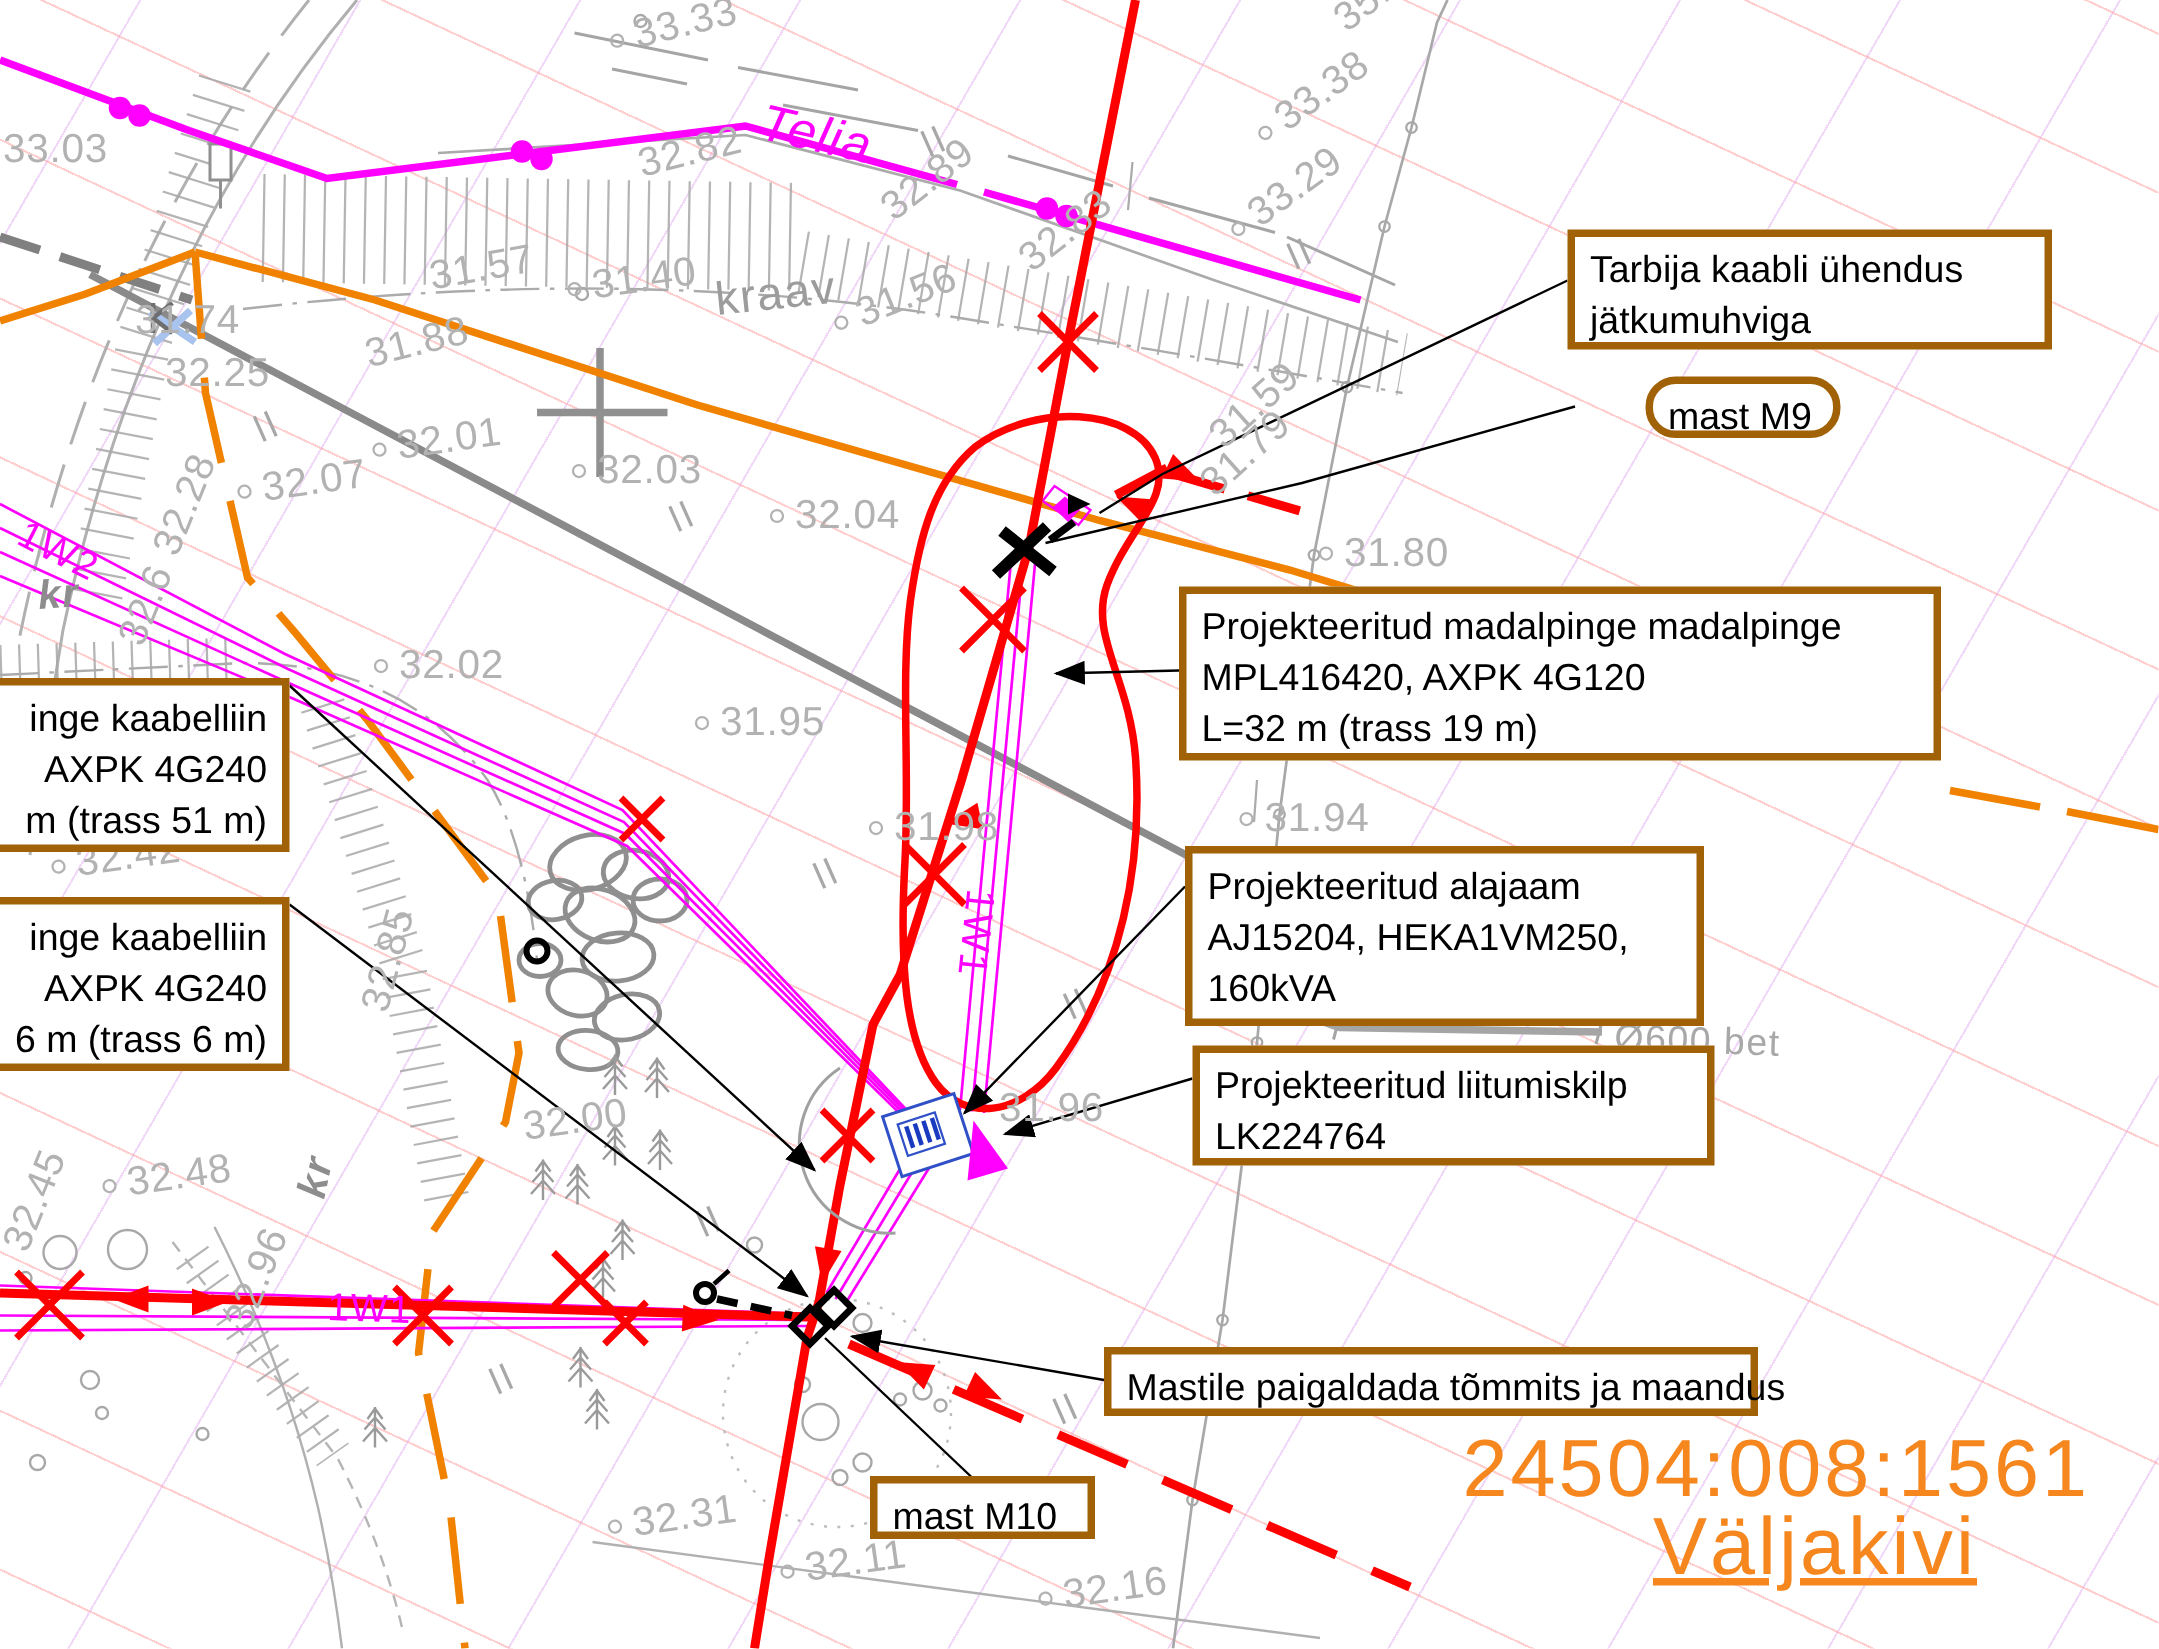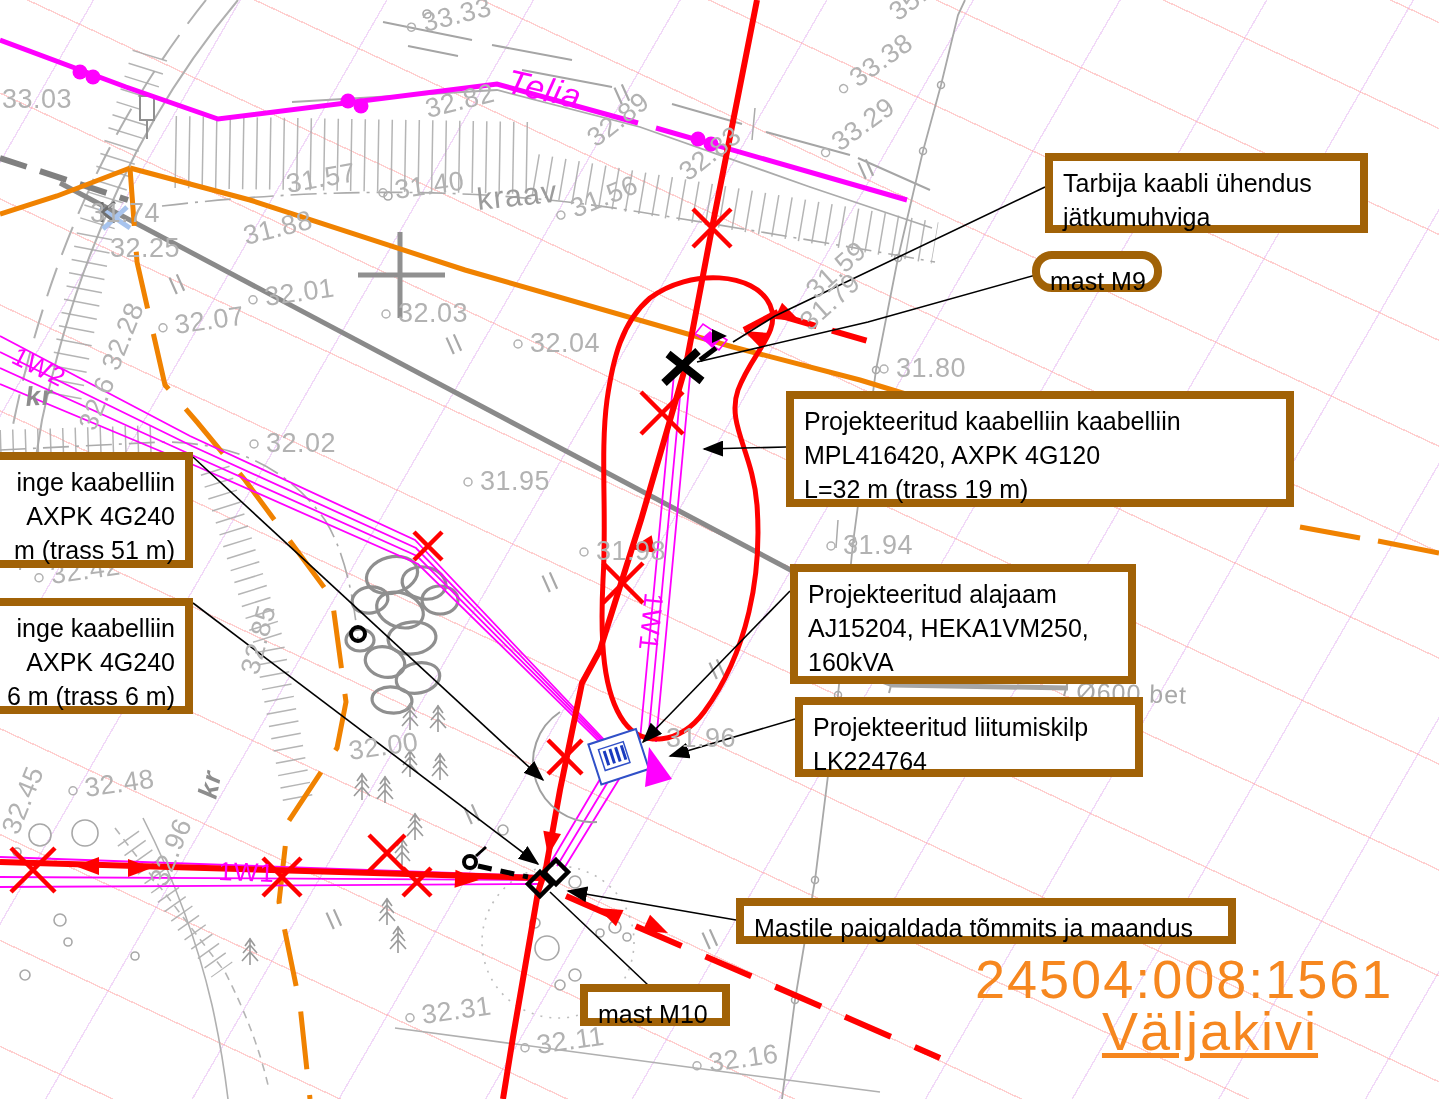--- a/index.html
+++ b/index.html
@@ -7,21 +7,21 @@
     width:1439px;height:1099px;position:relative;overflow:hidden;
     font-family:"Liberation Sans",sans-serif;
     background:
       repeating-linear-gradient(25deg, transparent 0 47px, rgba(255,160,160,.5) 47px 48.4px, transparent 48.4px 96px),
       repeating-linear-gradient(300deg, transparent 0 63px, rgba(225,170,240,.45) 63px 64.4px, transparent 64.4px 127px),
       #ffffff;
   }
   #map{position:absolute;left:0;top:0;}
   #anno-layer{position:absolute;left:0;top:0;width:100%;height:100%;pointer-events:none;}
   .anno{
-    position:absolute;box-sizing:border-box;border:8px solid #a16207;background:#fff;
+    position:absolute;box-sizing:border-box;border:5px solid #a16207;background:#fff;
     font-size:25px;line-height:34px;color:#000;padding:5px 10px;white-space:nowrap;
   }
   .anno.cut{text-align:right;}
   .parcel{
     position:absolute;color:#f6871f;font-size:54px;letter-spacing:2px;
     font-family:"Liberation Sans",sans-serif;white-space:nowrap;
   }
 </style>
 </head>
 <body>
@@ -421,38 +421,38 @@
         <text x="0" y="0" fill="#a8a8a8" font-size="25" letter-spacing="1">Ø600 bet</text>
       </g>
     </g>
 </svg>
 
 <div id="anno-layer">
     <div class="anno" style="left: 1045px; top: 153px; width: 323px; height: 80px;">
       <div>Tarbija kaabli ühendus</div>
       <div>jätkumuhviga</div>
     </div>
-    <div class="anno" style="left: 1032px; top: 251px; width: 130px; height: 41px; border-radius: 20px;">
+    <div class="anno" style="left: 1097px; top: 251px; width: 130px; height: 41px; border-radius: 20px;">
       <div>mast M9</div>
     </div>
     <div class="anno" style="left: 786px; top: 391px; width: 508px; height: 116px;">
-      <div>Projekteeritud kaabelliin kaabelliin</div>
+      <div>Projekteeritud madalpinge madalpinge</div>
       <div>MPL416420, AXPK 4G120</div>
       <div>L=32 m (trass 19 m)</div>
     </div>
     <div class="anno" style="left: 790px; top: 564px; width: 346px; height: 120px;">
       <div>Projekteeritud alajaam</div>
       <div>AJ15204, HEKA1VM250,</div>
       <div>160kVA</div>
     </div>
     <div class="anno" style="left: 795px; top: 697px; width: 348px; height: 80px;">
       <div>Projekteeritud liitumiskilp</div>
       <div>LK224764</div>
     </div>
-    <div class="anno" style="left: 736px; top: 898px; width: 500px; height: 46px;">
+    <div class="anno" style="left: 736px; top: 898px; width: 436px; height: 46px;">
       <div>Mastile paigaldada tõmmits ja maandus</div>
     </div>
     <div class="anno" style="left: 580px; top: 984px; width: 150px; height: 42px;">
       <div>mast M10</div>
     </div>
     <div class="anno cut" style="left: -275px; top: 452px; width: 468px; height: 116px;">
       <div>inge kaabelliin</div>
       <div>AXPK 4G240</div>
       <div>m (trass 51 m)</div>
     </div>

